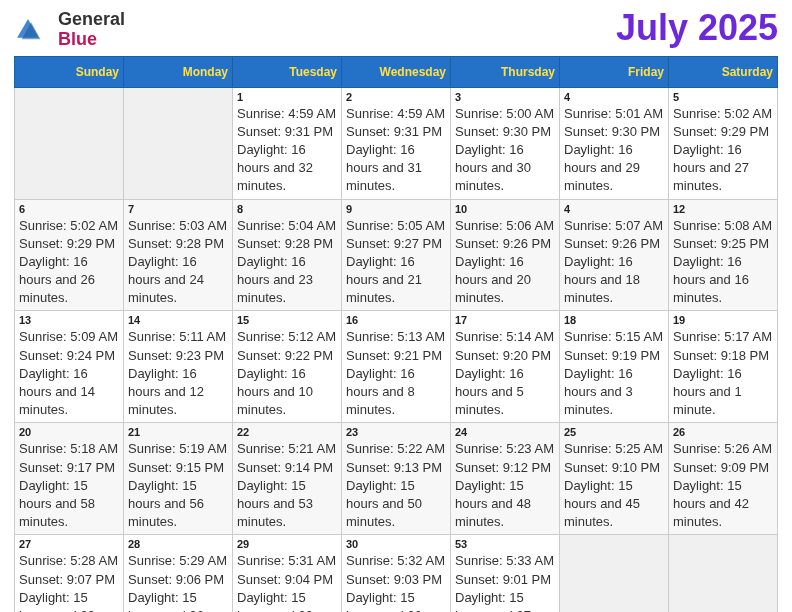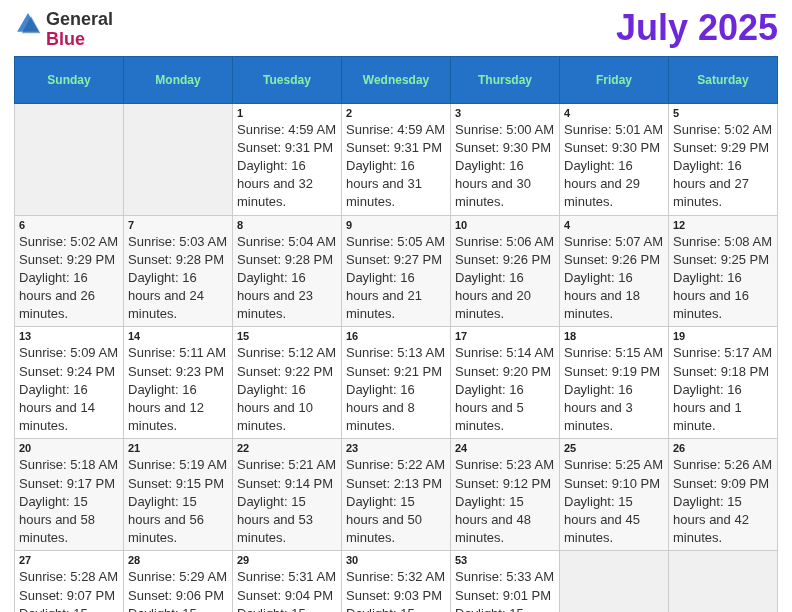--- a/index.html
+++ b/index.html
@@ -18,21 +18,22 @@
       flex-direction: column;
     }
     .header {
       display: flex;
       justify-content: space-between;
       align-items: flex-start;
       margin-bottom: 6px;
     }
     .logo {
       display: flex;
-      gap: 4px;
+      align-items: center;
+      gap: 16px;
     }
     .logo-text {
       font-size: 18px;
       font-weight: bold;
       line-height: 1.1;
     }
     .logo-general { color: #333; }
     .logo-blue { color: #be185d; }
     .logo-icon {
       width: 28px;
@@ -55,26 +56,26 @@
     }
     .calendar {
       flex: 1;
       border: 1px solid #ccc;
       border-collapse: collapse;
       width: 100%;
       table-layout: fixed;
     }
     .calendar thead tr th {
       background-color: #2471c8;
-      color: #86efac;
+      color: #fde047;
       font-size: 12px;
       font-weight: bold;
-      padding: 16px 4px;
+      padding: 8px 4px;
       border: 1px solid #1a5fa0;
-      text-align: center;
+      text-align: right;
     }
     .calendar tbody tr td {
       border: 1px solid #ccc;
       vertical-align: top;
       padding: 3px 4px;
       font-size: 9.5px;
       color: #333;
       height: 90px;
       width: 113px;
       background: #fff;
@@ -291,21 +292,21 @@
           <td>
             <span class="day-number">22</span>
             <div class="day-info">Sunrise: 5:21 AM
 Sunset: 9:14 PM
 Daylight: 15 hours
 and 53 minutes.</div>
           </td>
           <td>
             <span class="day-number">23</span>
             <div class="day-info">Sunrise: 5:22 AM
-Sunset: 2:13 PM
+Sunset: 9:13 PM
 Daylight: 15 hours
 and 50 minutes.</div>
           </td>
           <td>
             <span class="day-number">24</span>
             <div class="day-info">Sunrise: 5:23 AM
 Sunset: 9:12 PM
 Daylight: 15 hours
 and 48 minutes.</div>
           </td>

